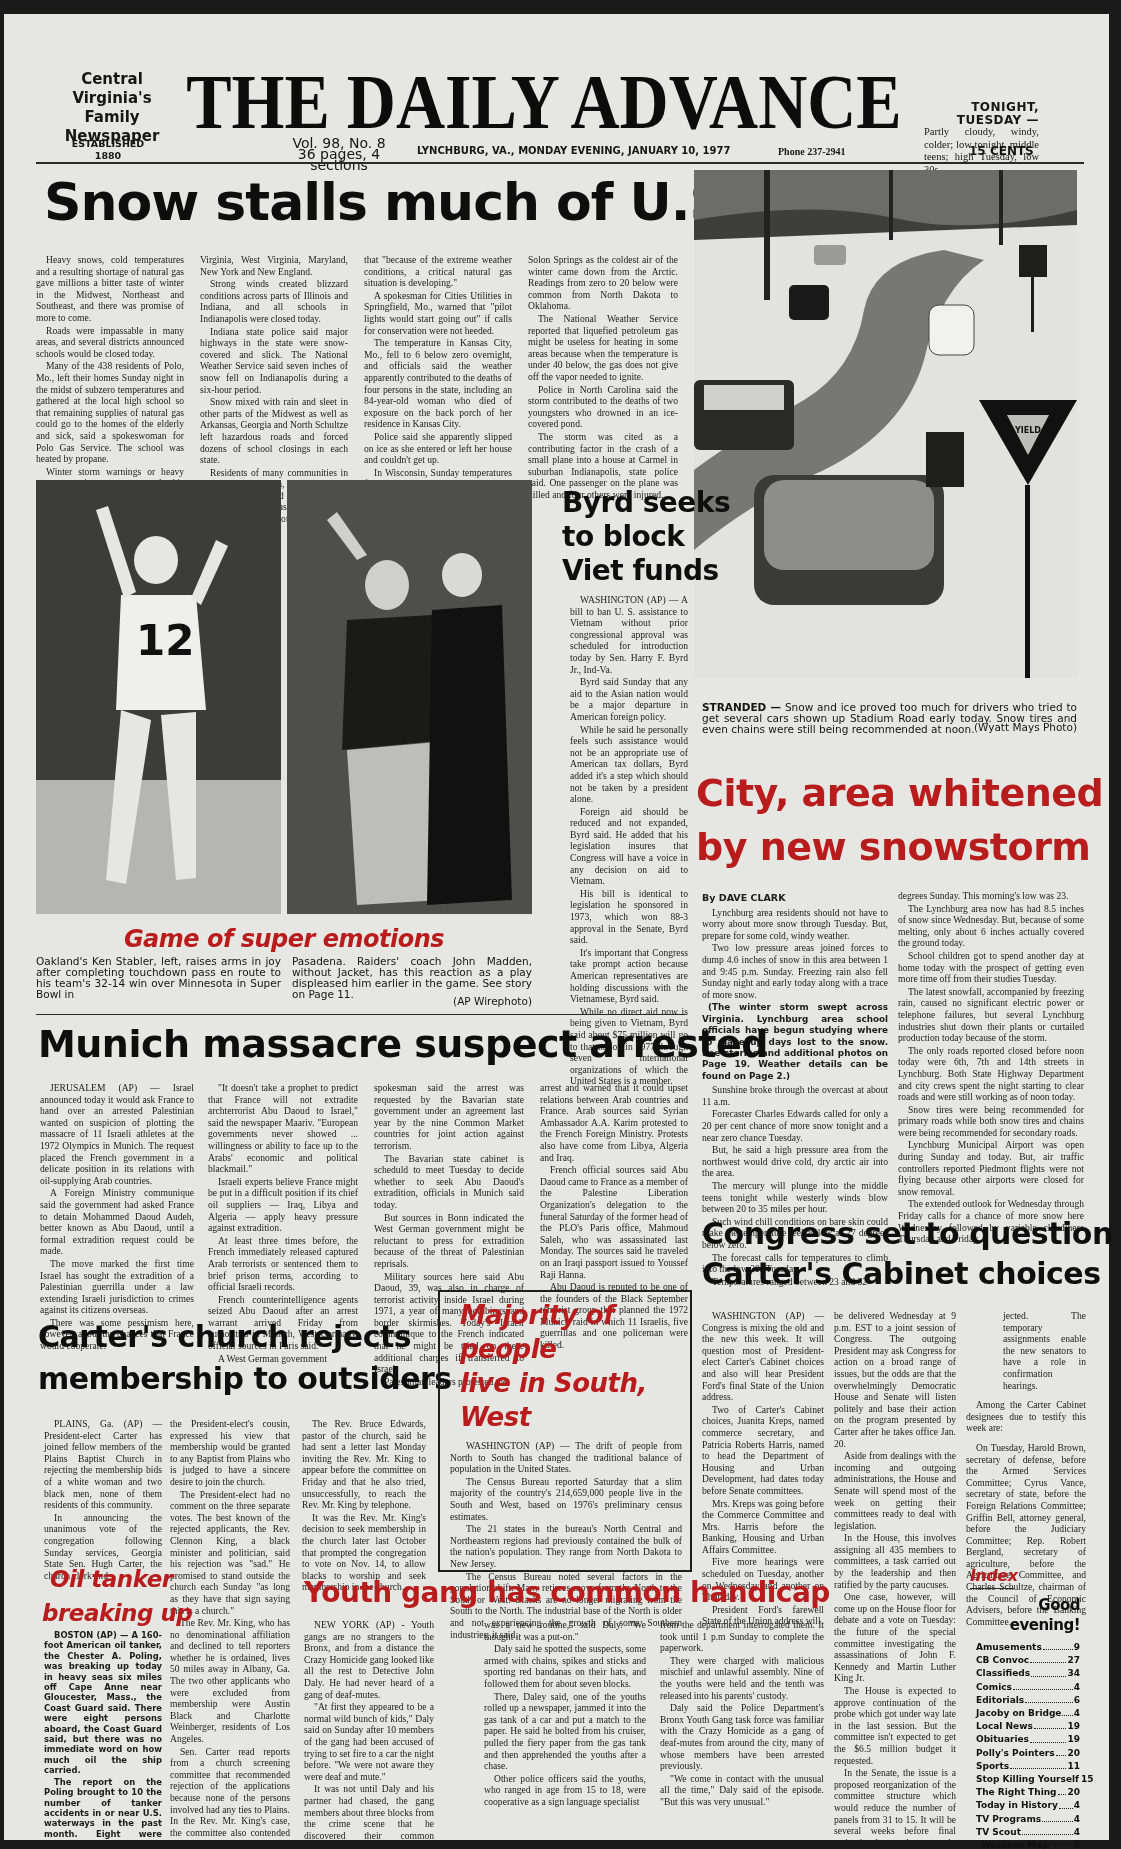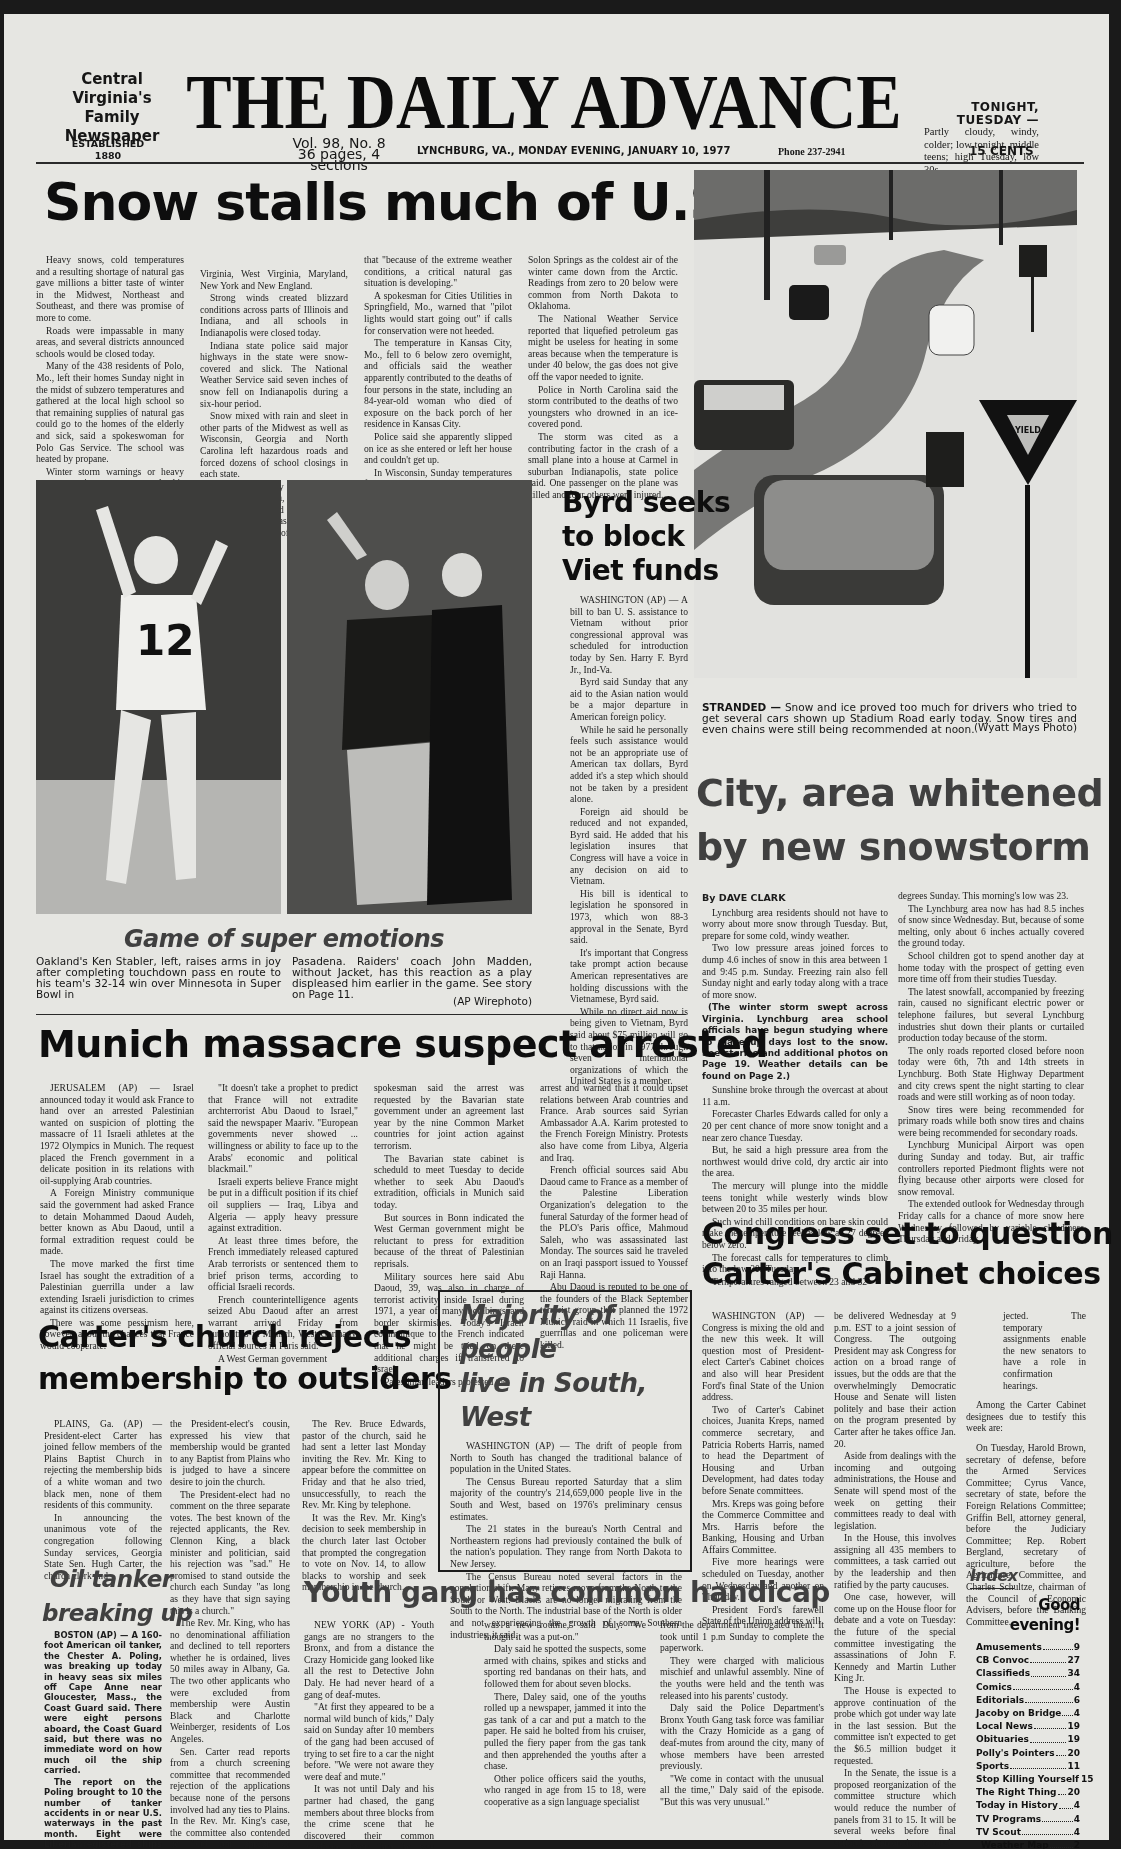--- a/index.html
+++ b/index.html
@@ -4,21 +4,21 @@
 <style>
   * { box-sizing: border-box; margin: 0; padding: 0; }
   html, body { width: 1121px; height: 1849px; background: #1a1a1a; overflow: hidden; }
   body { position: relative; font-family: "Liberation Serif", serif; color: #161616; }
   .page { position: absolute; left: 4px; top: 14px; width: 1105px; height: 1826px; background: #e6e6e2; }
   .abs { position: absolute; }
   .sans { font-family: "DejaVu Sans", sans-serif; }
   .body-text { font-family: "Liberation Serif", serif; font-size: 9.6px; line-height: 11.6px; text-align: justify; color: #1c1c1c; }
   .body-text p { text-indent: 10px; margin-bottom: 1px; }
   .head-bold { font-family: "DejaVu Sans", sans-serif; font-weight: bold; letter-spacing: -0.5px; color: #0e0e0e; }
-  .head-ital { font-family: "DejaVu Sans", sans-serif; font-weight: bold; font-style: italic; color: #404040; letter-spacing: -0.5px; }
+  .head-ital { font-family: "DejaVu Sans", sans-serif; font-weight: bold; font-style: italic; color: #b91c1c; letter-spacing: -0.5px; }
   .rule { position: absolute; background: #2a2a2a; }
   .caption { font-family: "DejaVu Sans", sans-serif; font-size: 10.5px; line-height: 11px; text-align: justify; color: #151515; }
   .credit { font-family: "DejaVu Sans", sans-serif; font-size: 10.5px; text-align: right; color: #151515; }
   .photo { position: absolute; overflow: hidden; background: #8a8a88; }
   .index-row { display: flex; font-family: "DejaVu Sans", sans-serif; font-weight: bold; font-size: 9px; line-height: 13.2px; color: #111; }
   .index-row .lbl { white-space: nowrap; }
   .index-row .dots { flex: 1; border-bottom: 1px dotted #222; margin: 0 1px 4px; }
   .index-row .pg { white-space: nowrap; }
 </style>
 </head>
@@ -48,25 +48,25 @@
   </div>
   <div class="rule" style="left:32px;top:148px;width:1048px;height:2px;"></div>
 
   <div class="abs head-bold" style="left:40px;top:158px;font-size:52px;line-height:60px;white-space:nowrap;letter-spacing:-1px;">Snow stalls much of U.S.</div>
   <div class="abs body-text" style="left:32px;top:240px;width:148px;">
     <p>Heavy snows, cold temperatures and a resulting shortage of natural gas gave millions a bitter taste of winter in the Midwest, Northeast and Southeast, and there was promise of more to come.</p>
     <p>Roads were impassable in many areas, and several districts announced schools would be closed today.</p>
     <p>Many of the 438 residents of Polo, Mo., left their homes Sunday night in the midst of subzero temperatures and gathered at the local high school so that remaining supplies of natural gas could go to the homes of the elderly and sick, said a spokeswoman for Polo Gas Service. The school was heated by propane.</p>
     <p>Winter storm warnings or heavy snow warnings were posted this morning in parts of Illinois, Indiana, Michigan, Ohio, Pennsylvania,</p>
   </div>
-  <div class="abs body-text" style="left:196px;top:240px;width:148px;margin-top:14px;">
+  <div class="abs body-text" style="left:196px;top:240px;width:148px;">
     <p style="text-indent:0">Virginia, West Virginia, Maryland, New York and New England.</p>
     <p>Strong winds created blizzard conditions across parts of Illinois and Indiana, and all schools in Indianapolis were closed today.</p>
     <p>Indiana state police said major highways in the state were snow-covered and slick. The National Weather Service said seven inches of snow fell on Indianapolis during a six-hour period.</p>
-    <p>Snow mixed with rain and sleet in other parts of the Midwest as well as Wisconsin, Georgia and North Carolina left hazardous roads and forced dozens of school closings in each state.</p>
+    <p>Snow mixed with rain and sleet in other parts of the Midwest as well as Arkansas, Georgia and North Schultze left hazardous roads and forced dozens of school closings in each state.</p>
     <p>Residents of many communities in Missouri, Oklahoma, Nebraska, and Kansas were urged to turn their thermostats as low as possible. Jerry Duggan, president of Gas Service, said</p>
   </div>
   <div class="abs body-text" style="left:360px;top:240px;width:148px;">
     <p style="text-indent:0">that "because of the extreme weather conditions, a critical natural gas situation is developing."</p>
     <p>A spokesman for Cities Utilities in Springfield, Mo., warned that "pilot lights would start going out" if calls for conservation were not heeded.</p>
     <p>The temperature in Kansas City, Mo., fell to 6 below zero overnight, and officials said the weather apparently contributed to the deaths of four persons in the state, including an 84-year-old woman who died of exposure on the back porch of her residence in Kansas City.</p>
     <p>Police said she apparently slipped on ice as she entered or left her house and couldn't get up.</p>
     <p>In Wisconsin, Sunday temperatures fell as low as 60 degrees below zero in Rice Lake and 54 below at</p>
   </div>
   <div class="abs body-text" style="left:524px;top:240px;width:150px;">

